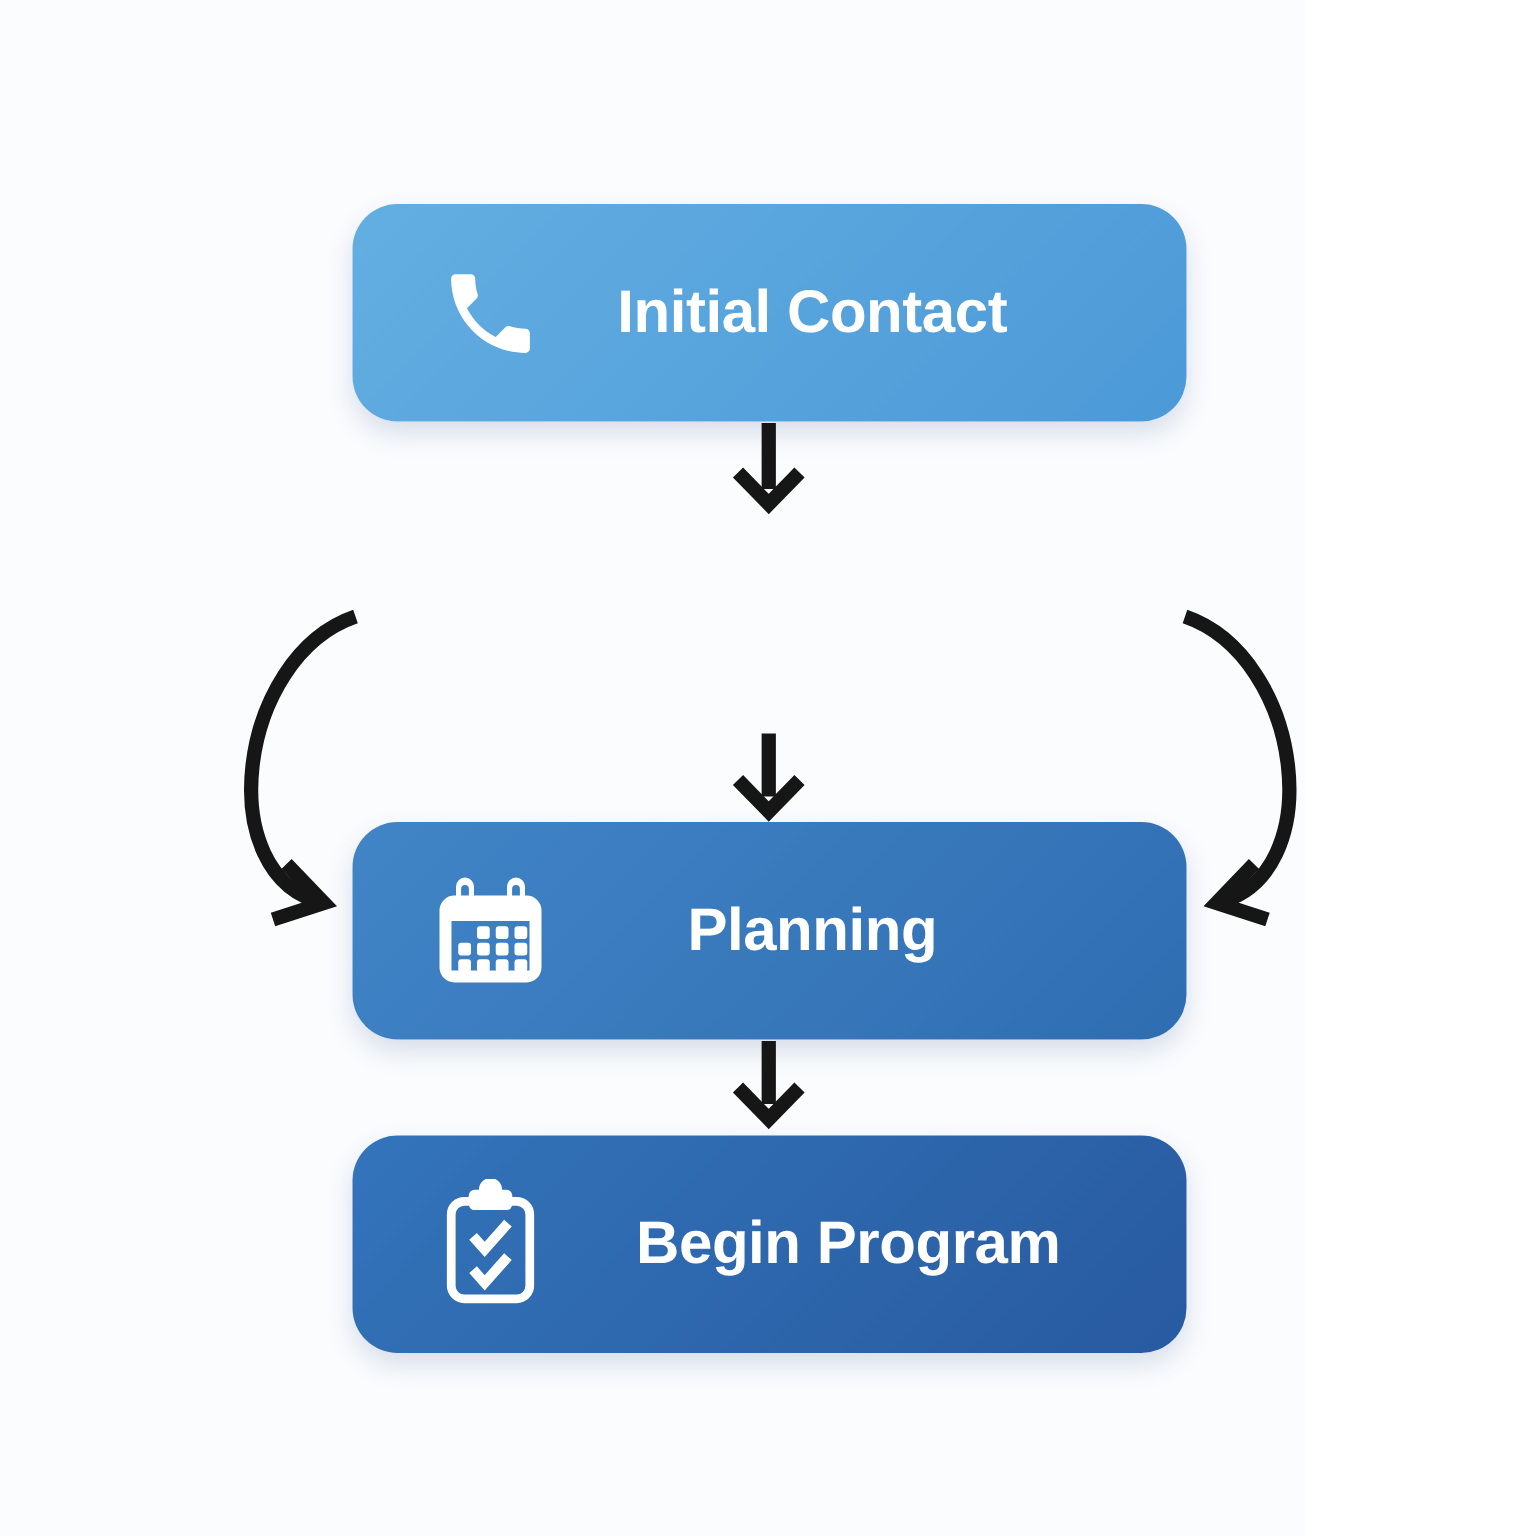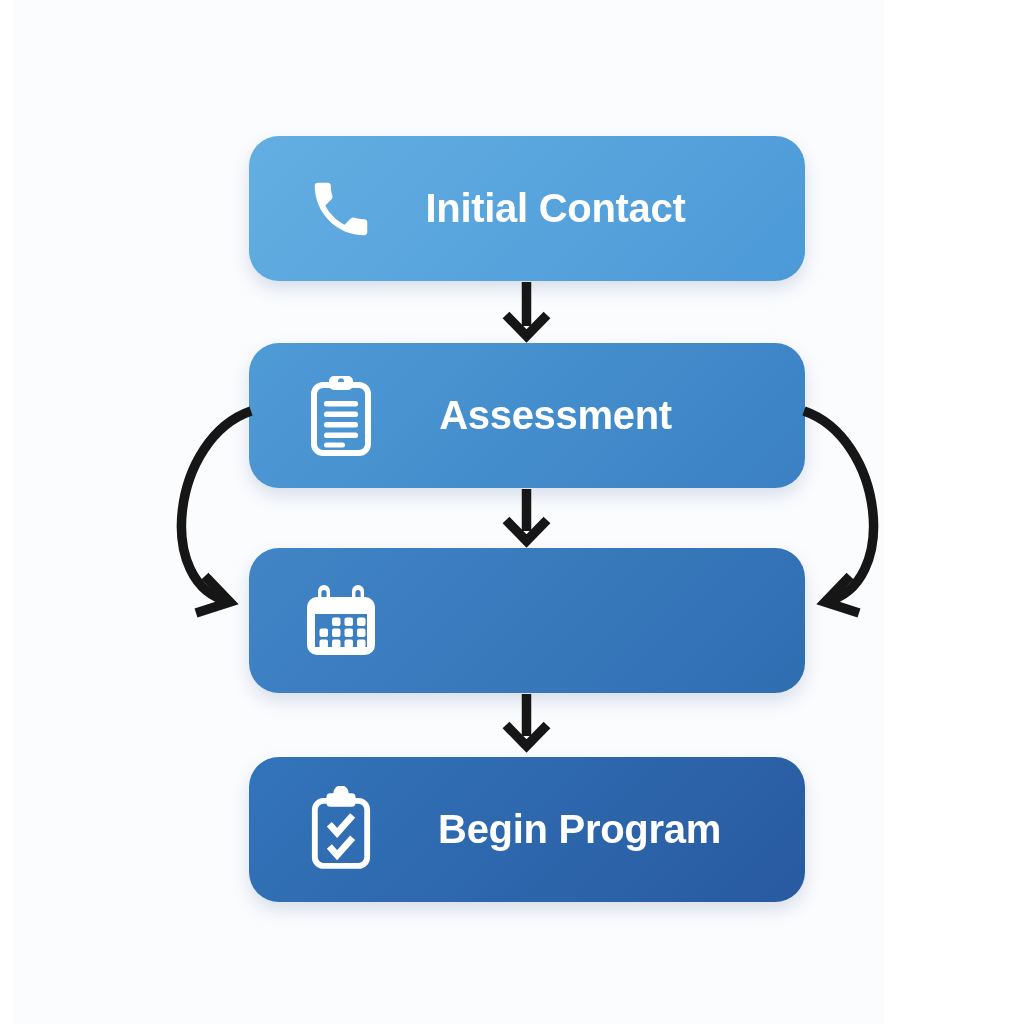--- a/index.html
+++ b/index.html
@@ -1,17 +1,17 @@
 <!DOCTYPE html>
 <html style="--arrow-color: #161616;"><head>
 <meta charset="utf-8">
 <style>
   html,body{margin:0;padding:0;}
   body{font-family:"Liberation Sans",sans-serif;}
-  .canvas{position:relative;width:870px;height:1024px;background:#FBFCFE;overflow:hidden;margin-left:14px;}
+  .canvas{position:relative;width:870px;height:1024px;background:#FBFCFE;overflow:hidden;}
   .step{
     position:absolute;left:235px;width:556px;height:145px;
     border-radius:30px;display:flex;align-items:center;
     padding:0 55px 0 52px;box-sizing:border-box;
     box-shadow:0 8px 18px rgba(30,70,130,0.16);
     background:linear-gradient(135deg,#4F9BD6,#3A80C3);
   }
   #step-0{top:136px;}
   #step-1{top:343px;}
   #step-2{top:548px;}
@@ -34,34 +34,20 @@
 
   <div class="step" id="step-0" style="background: linear-gradient(135deg, rgb(99, 174, 225), rgb(76, 153, 216));">
     <span class="icon">
       <svg width="70" height="70" viewBox="0 0 24 24">
         <path fill="#FFFFFF" d="M6.62 10.79c1.44 2.83 3.76 5.14 6.59 6.59l2.2-2.21c.27-.27.67-.36 1.02-.24 1.12.37 2.33.57 3.57.57.55 0 1 .45 1 1V20c0 .55-.45 1-1 1-9.39 0-17-7.61-17-17 0-.55.45-1 1-1h3.5c.55 0 1 .45 1 1 0 1.25.2 2.45.57 3.57.11.35.03.74-.24 1.02l-2.21 2.2z"></path>
       </svg>
     </span>
     <span class="label" style="color: rgb(255, 255, 255);">Initial Contact</span>
   </div>
 
-  <div class="step" id="step-1" style="background: linear-gradient(135deg, rgb(79, 155, 214), rgb(58, 128, 195));">
-    <span class="icon">
-      <svg width="66" height="88" viewBox="0 0 66 88">
-        <rect x="6" y="13" width="54" height="68" rx="9" fill="none" stroke="#FFFFFF" stroke-width="6"></rect>
-        <path fill="#FFFFFF" fill-rule="evenodd" d="M26 4 h14 a5 5 0 0 1 5 5 v4 a5 5 0 0 1 -5 5 h-14 a5 5 0 0 1 -5 -5 v-4 a5 5 0 0 1 5 -5 z M30 9.2 a3 3 0 1 0 6 0 a3 3 0 1 0 -6 0 z"></path>
-        <rect x="16" y="29" width="34" height="5.5" rx="2.5" fill="#FFFFFF"></rect>
-        <rect x="16" y="39.5" width="34" height="5.5" rx="2.5" fill="#FFFFFF"></rect>
-        <rect x="16" y="50" width="34" height="5.5" rx="2.5" fill="#FFFFFF"></rect>
-        <rect x="16" y="60.5" width="34" height="5.5" rx="2.5" fill="#FFFFFF"></rect>
-        <rect x="16" y="70.5" width="21" height="5" rx="2.5" fill="#FFFFFF"></rect>
-      </svg>
-    </span>
-    <span class="label" style="color: rgb(255, 255, 255);">Assessment</span>
-  </div>
 
   <div class="step" id="step-2" style="background: linear-gradient(135deg, rgb(65, 133, 199), rgb(47, 109, 177));">
     <span class="icon">
       <svg width="82" height="80" viewBox="0 0 80 80">
         <path fill="#FFFFFF" fill-rule="evenodd" d="M16 16 h48 a10 10 0 0 1 10 10 v38 a10 10 0 0 1 -10 10 h-48 a10 10 0 0 1 -10 -10 v-38 a10 10 0 0 1 10 -10 z M14 33 h52 v33 h-52 z"></path>
         <path fill="#FFFFFF" fill-rule="evenodd" d="M23 4 a6 6 0 0 1 6 6 v10 a6 6 0 0 1 -12 0 v-10 a6 6 0 0 1 6 -6 z M23 9 a2.6 2.6 0 0 0 -2.6 2.6 v6.8 a2.6 2.6 0 0 0 5.2 0 v-6.8 a2.6 2.6 0 0 0 -2.6 -2.6 z"></path>
         <path fill="#FFFFFF" fill-rule="evenodd" d="M57 4 a6 6 0 0 1 6 6 v10 a6 6 0 0 1 -12 0 v-10 a6 6 0 0 1 6 -6 z M57 9 a2.6 2.6 0 0 0 -2.6 2.6 v6.8 a2.6 2.6 0 0 0 5.2 0 v-6.8 a2.6 2.6 0 0 0 -2.6 -2.6 z"></path>
         <g fill="#FFFFFF">
           <rect x="31" y="36.5" width="8.5" height="8.5" rx="2"></rect>
             <rect x="43.5" y="36.5" width="8.5" height="8.5" rx="2"></rect>
@@ -70,20 +56,21 @@
             <rect x="31" y="47.5" width="8.5" height="8.5" rx="2"></rect>
             <rect x="43.5" y="47.5" width="8.5" height="8.5" rx="2"></rect>
             <rect x="56" y="47.5" width="8.5" height="8.5" rx="2"></rect>
           <rect x="18.5" y="58.5" width="8.5" height="8.5" rx="2"></rect>
             <rect x="31" y="58.5" width="8.5" height="8.5" rx="2"></rect>
             <rect x="43.5" y="58.5" width="8.5" height="8.5" rx="2"></rect>
             <rect x="56" y="58.5" width="8.5" height="8.5" rx="2"></rect>
         </g>
       </svg>
     </span>
+    <span class="label" style="color: rgb(255, 255, 255);">Planning</span>
   </div>
 
   <div class="step" id="step-3" style="background: linear-gradient(135deg, rgb(51, 116, 186), rgb(40, 90, 160)); gap: 48px;">
     <span class="icon">
       <svg width="64" height="88" viewBox="0 0 66 88">
         <rect x="6" y="14" width="54" height="67" rx="9" fill="none" stroke="#FFFFFF" stroke-width="6"></rect>
         <path fill="#FFFFFF" d="M25 6 a8 8 0 0 1 16 0 h3 a4 4 0 0 1 4 4 v6 a4 4 0 0 1 -4 4 h-22 a4 4 0 0 1 -4 -4 v-6 a4 4 0 0 1 4 -4 z"></path>
         <polyline points="21,38 29,47 45,29" fill="none" stroke="#FFFFFF" stroke-width="7" stroke-linejoin="miter"></polyline>
         <polyline points="21,61 29,70 45,52" fill="none" stroke="#FFFFFF" stroke-width="7" stroke-linejoin="miter"></polyline>
       </svg>

